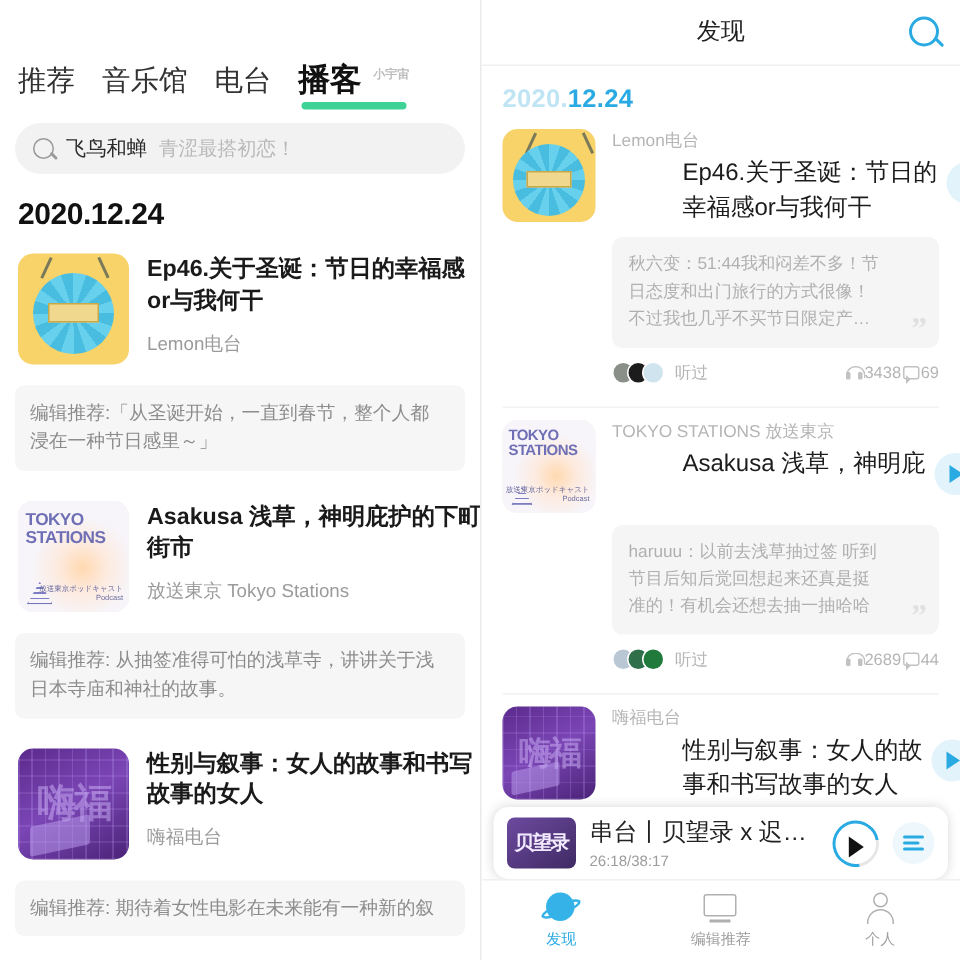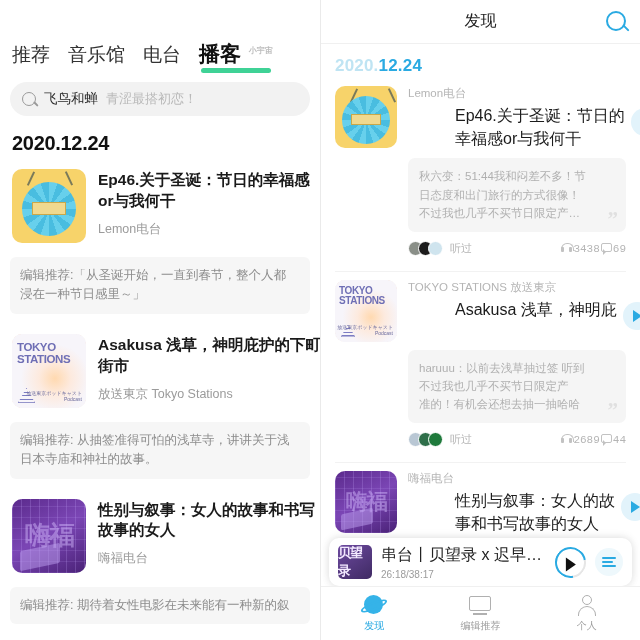--- a/index.html
+++ b/index.html
@@ -186,29 +186,29 @@
     padding:9px 11px; font-size:11.5px; color:#b0b0b0; line-height:1.6;
     position:relative; white-space:nowrap; overflow:hidden;
   }
   .quote .l { display:block; }
   .qmark {
     position:absolute; right:8px; bottom:6px; font-size:21px;
     color:#e0e0e0; line-height:.6; font-weight:bold; font-family:"Liberation Serif",serif;
   }
   .stats {
     margin:7px 0 0 73px; display:flex; align-items:center; height:20px;
-    font-size:11px; color:#b5b5b5;font-family:Liberation Mono, monospace;
+    font-size:11px; color:#b5b5b5;
   }
   .avs { display:flex; align-items:center; margin-right:7px; }
   .av {
     width:15px; height:15px; border-radius:50%;
     border:1.5px solid #fff; margin-left:-5px;
   }
   .av:first-child { margin-left:0; }
-  .stats-right { margin-left:auto; display:flex; gap:1px; }
+  .stats-right { margin-left:auto; display:flex; align-items:center; gap:1px; }
   .hp { width:11px; height:9px; position:relative; }
   .hp::before {
     content:""; position:absolute; left:0; top:0; width:11px; height:7px;
     border:1.5px solid #c2c2c2; border-bottom:none; border-radius:6px 6px 0 0;
   }
   .hp::after {
     content:""; position:absolute; left:0; bottom:0; width:3px; height:5px;
     background:#c2c2c2; border-radius:1px;
     box-shadow:8px 0 0 0 #c2c2c2;
   }
@@ -223,21 +223,21 @@
   }
   .sep { height:1px; background:#f2f2f2; margin:10px 14px 2px 14px; }
 
   
   .player {
     position:absolute; left:8px; right:8px; bottom:54px; height:48px;
     background:#fff; border-radius:10px;
     box-shadow:0 -1px 8px rgba(0,0,0,.10), 0 2px 8px rgba(0,0,0,.06);
     display:flex; align-items:center; padding:0 9px; gap:9px;
   }
-  .p-art { width:34px; height:34px; border-radius:5px; flex:none; position:relative; overflow:hidden;
+  .p-art { width:46px; height:34px; border-radius:5px; flex:none; position:relative; overflow:hidden;
            background:linear-gradient(145deg,#6d4aa0,#3f2a63); }
   .p-art .pt { position:absolute; inset:0; display:flex; align-items:center; justify-content:center;
                color:#f3e9ff; font-size:13px; font-weight:bold; letter-spacing:-1px; }
   .p-info { flex:1; min-width:0; }
   .p-title { font-size:16px; color:#222; white-space:nowrap; overflow:hidden; text-overflow:ellipsis; }
   .p-time { font-size:10px; color:#9c9c9c; margin-top:3px; }
   .p-play {
     width:31px; height:31px; border-radius:50%; flex:none; position:relative;
     border:2px solid #e6e6e6; border-top-color:#2aaae2;
     border-left-color:#2aaae2; border-bottom-color:#2aaae2;
@@ -450,21 +450,21 @@
           <div class="c-title-row">
             <div class="c-title">
               <span>Asakusa 浅草，神明庇</span>
             </div>
             <div class="playbtn"></div>
           </div>
         </div>
       </div>
       <div class="quote">
         <span class="l">haruuu：以前去浅草抽过签 听到</span>
-        <span class="l">不过我也几乎不买节日限定产</span>
+        <span class="l">节目后知后觉回想起来还真是挺</span>
         <span class="l">准的！有机会还想去抽一抽哈哈</span>
         <span class="qmark">”</span>
       </div>
       <div class="stats">
         <span class="avs">
           <span class="av" style="background:#b9c7d4"></span>
           <span class="av" style="background:#2f6f4a"></span>
           <span class="av" style="background:#1f7a3c"></span>
         </span>
         <span>听过</span>

